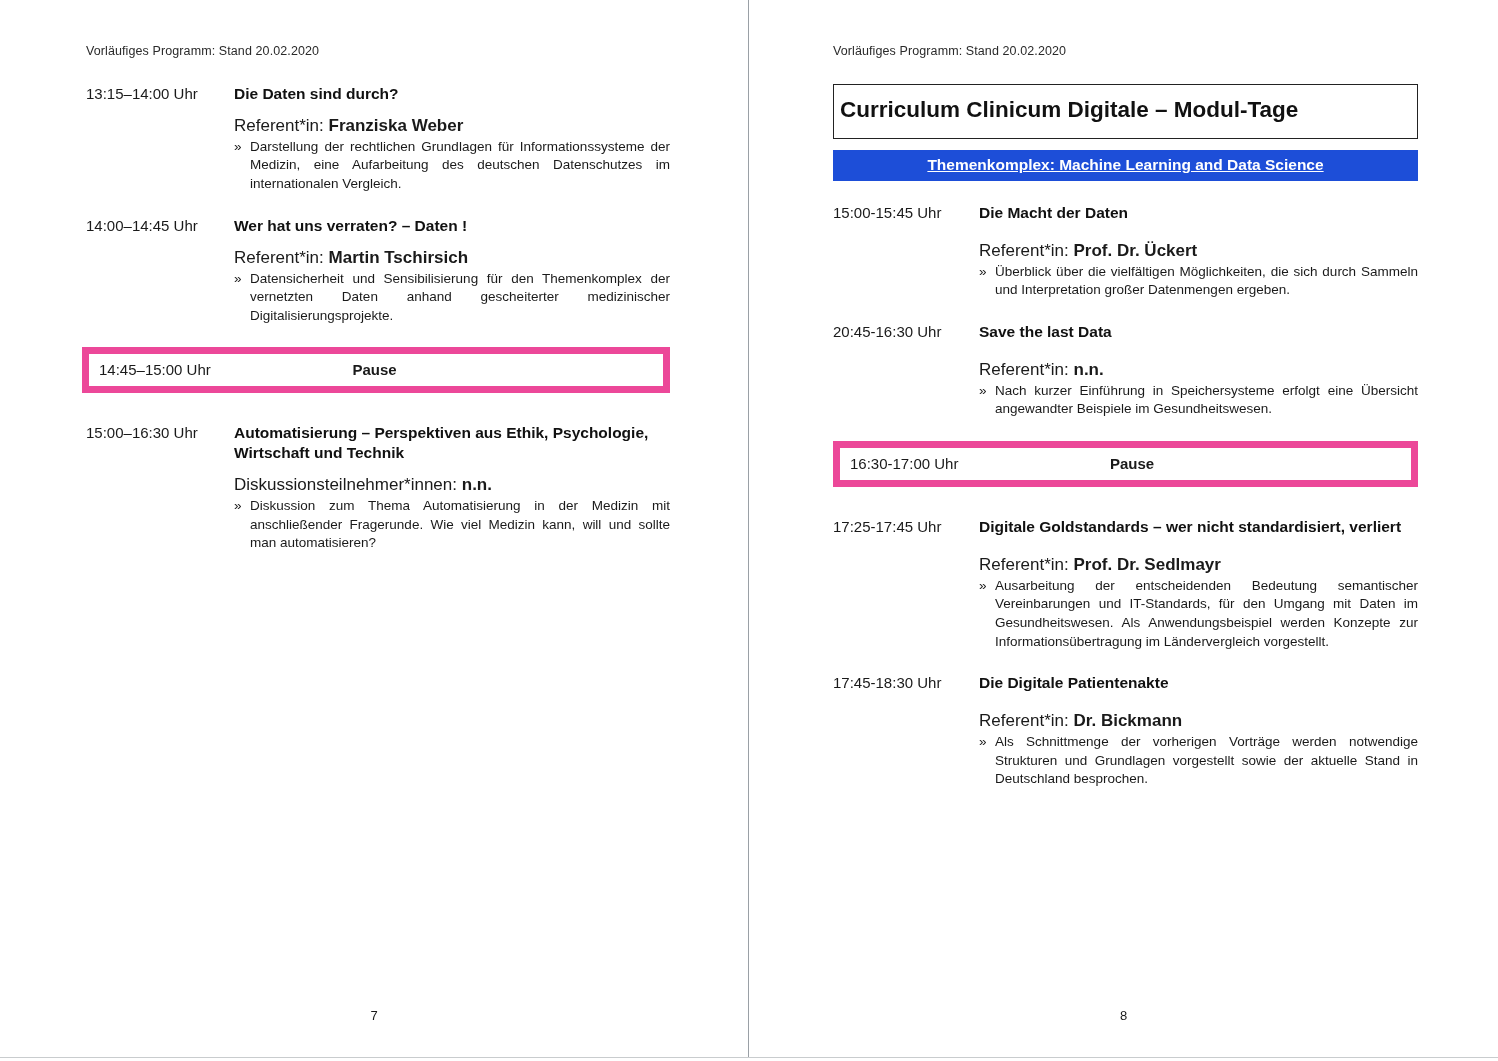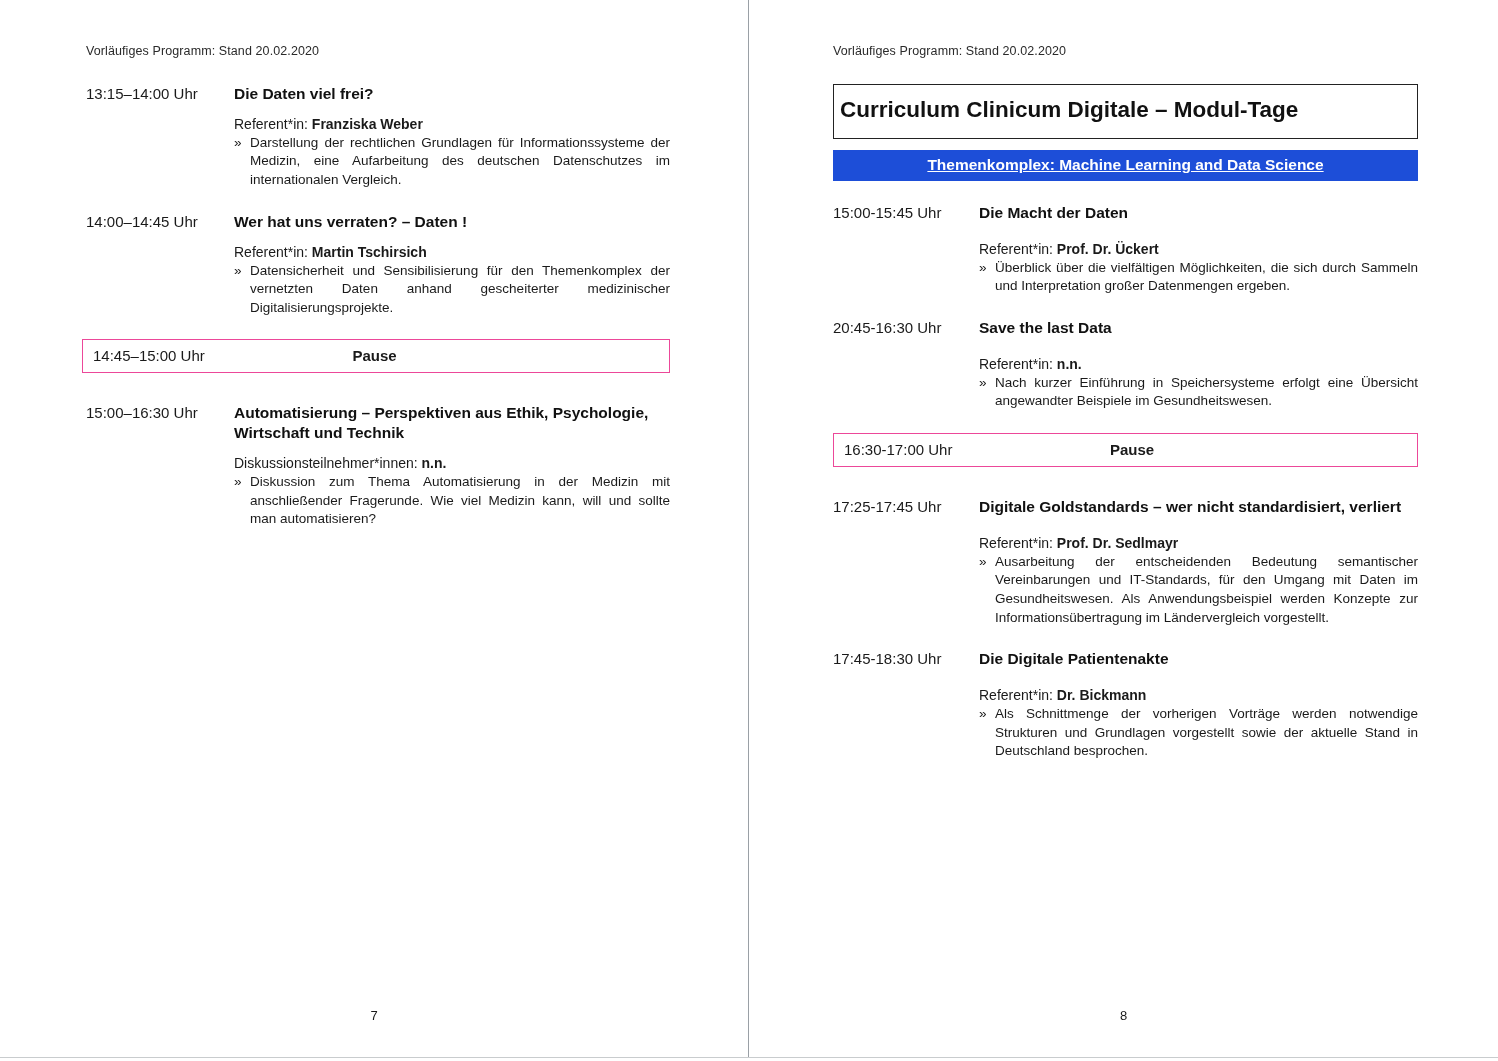--- a/index.html
+++ b/index.html
@@ -80,39 +80,39 @@
   .entry .body { flex: 1; }
   .entry .headline {
     font-size: 15.5px;
     font-weight: bold;
     line-height: 1.28;
     color: #111;
     margin-bottom: 12px;
   }
   .right .entry .headline { margin-bottom: 18px; }
   .speaker {
-    font-size: 14px;
+    font-size: 17px;
     margin-bottom: 2px;
     color: #1a1a1a;
   }
   .speaker b { font-weight: bold; }
   .desc {
     display: flex;
     font-size: 13.5px;
     line-height: 1.38;
     text-align: justify;
     color: #1a1a1a;
   }
   .desc .marker {
     flex: 0 0 16px;
     color: #1a1a1a;
   }
   .desc .text { flex: 1; }
   .pause-box {
-    border: 1px solid #ec4899;
+    border: 7px solid #ec4899;
     display: flex;
     align-items: flex-end;
     padding: 7px 23px 8px 10px;
     margin: 6px 0 30px 0;
   }
   .left .pause-box { margin-left: -4px; margin-right: 0; }
   .pause-box .pause-time {
     font-size: 15px;
   }
   .left .pause-box .pause-time { width: 150px; flex: 0 0 150px; }
@@ -150,21 +150,21 @@
 <body>
 
 <div class="spread">
 
   <div class="page page-left left">
     <div class="running-head">Vorläufiges Programm: Stand 20.02.2020</div>
 
     <div class="entry">
       <div class="time">13:15–14:00 Uhr</div>
       <div class="body">
-        <div class="headline">Die Daten viel frei?</div>
+        <div class="headline">Die Daten sind durch?</div>
         <div class="speaker"><span>Referent*in:</span> <b>Franziska Weber</b></div>
         <div class="desc">
           <div class="marker">»</div>
           <div class="text">Darstellung der rechtlichen Grundlagen für Informationssysteme der Medizin, eine Aufarbeitung des deutschen Datenschutzes im internationalen Vergleich.</div>
         </div>
       </div>
     </div>
 
     <div class="entry">
       <div class="time">14:00–14:45 Uhr</div>

